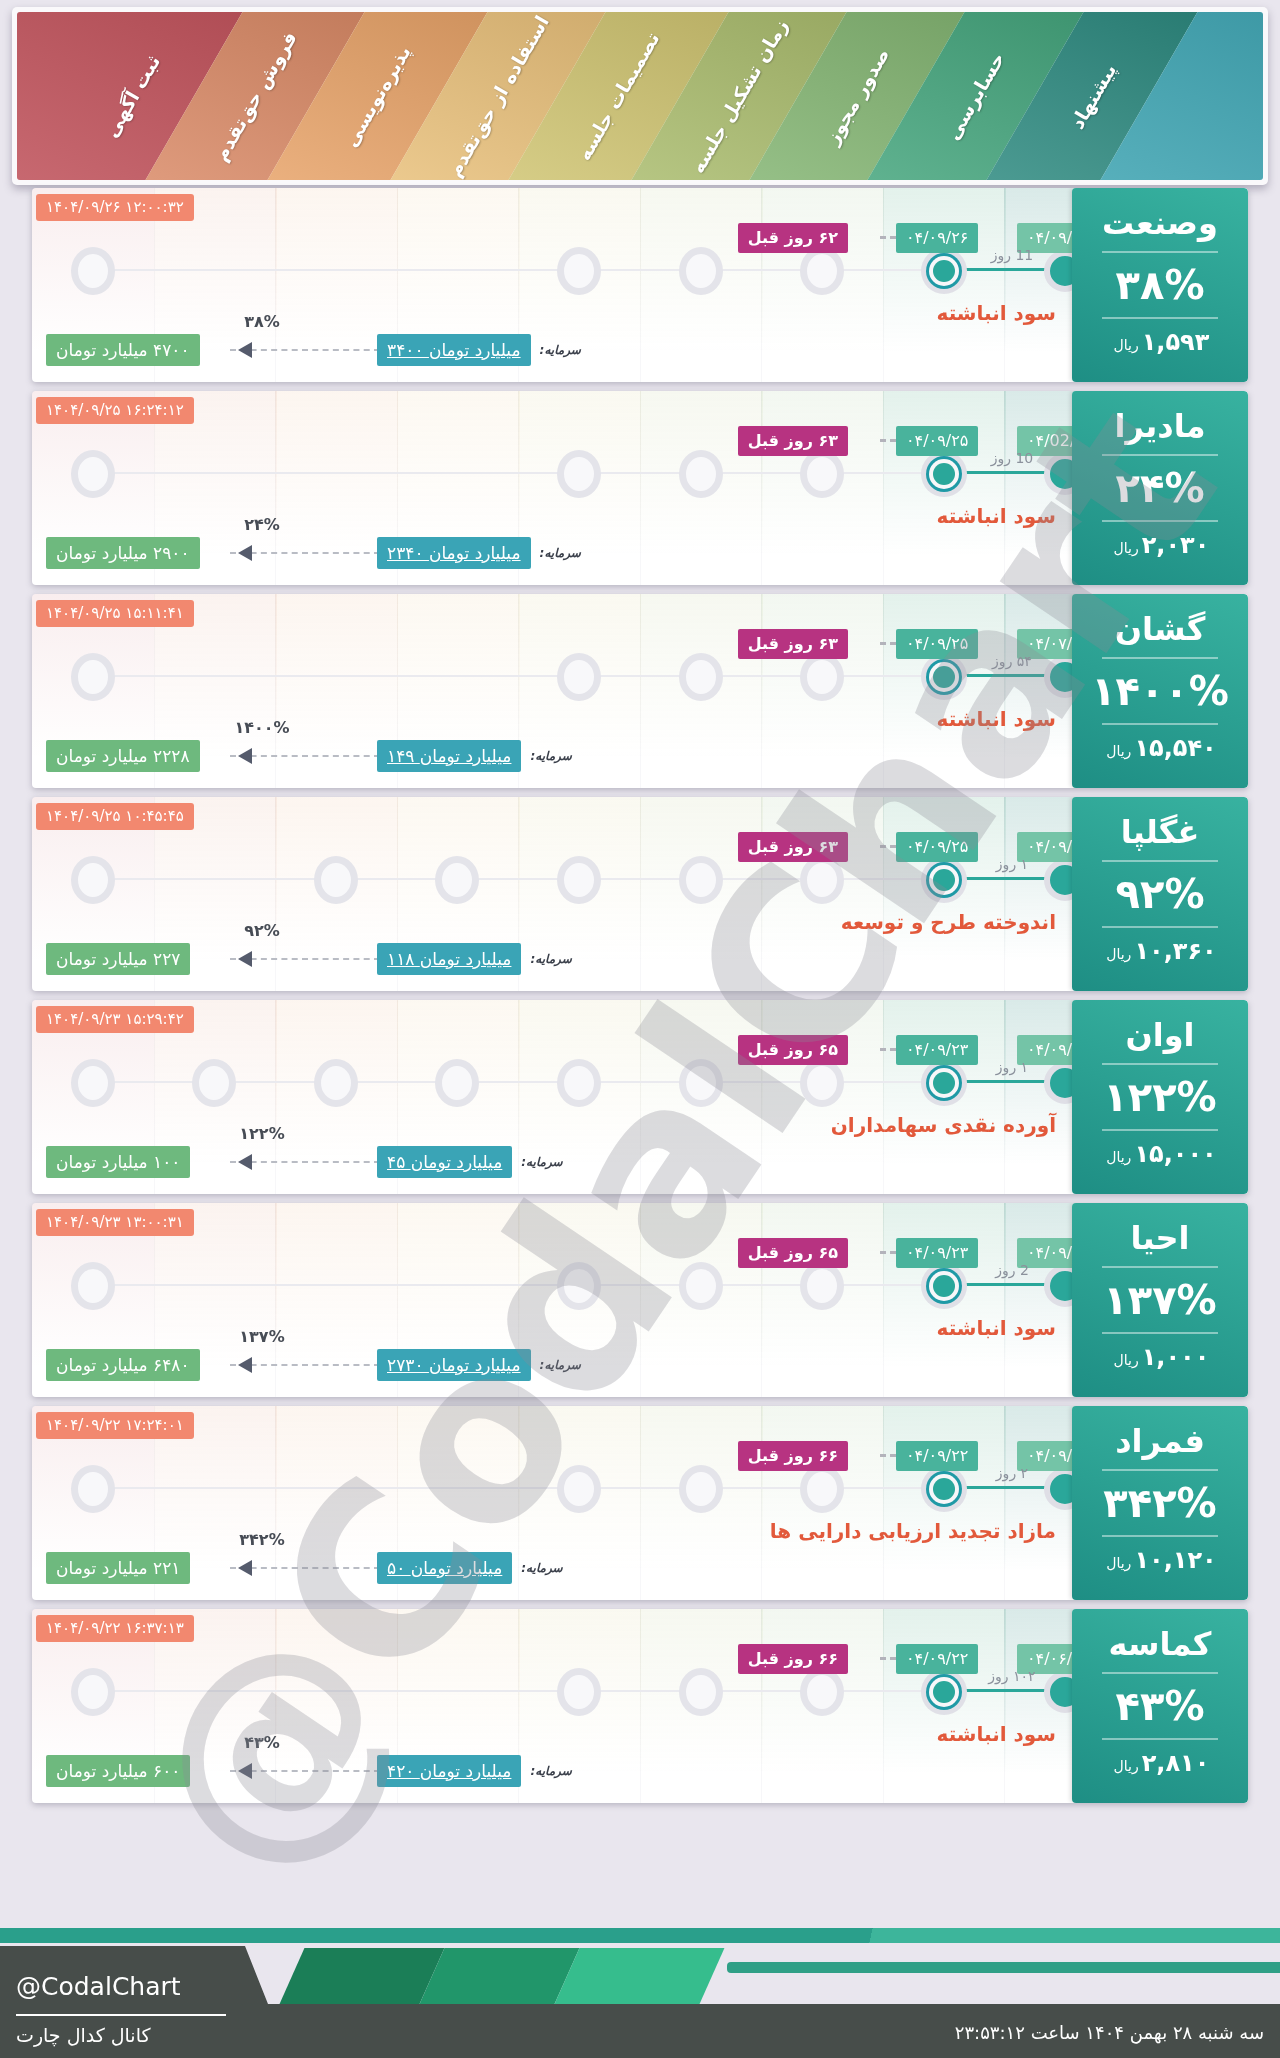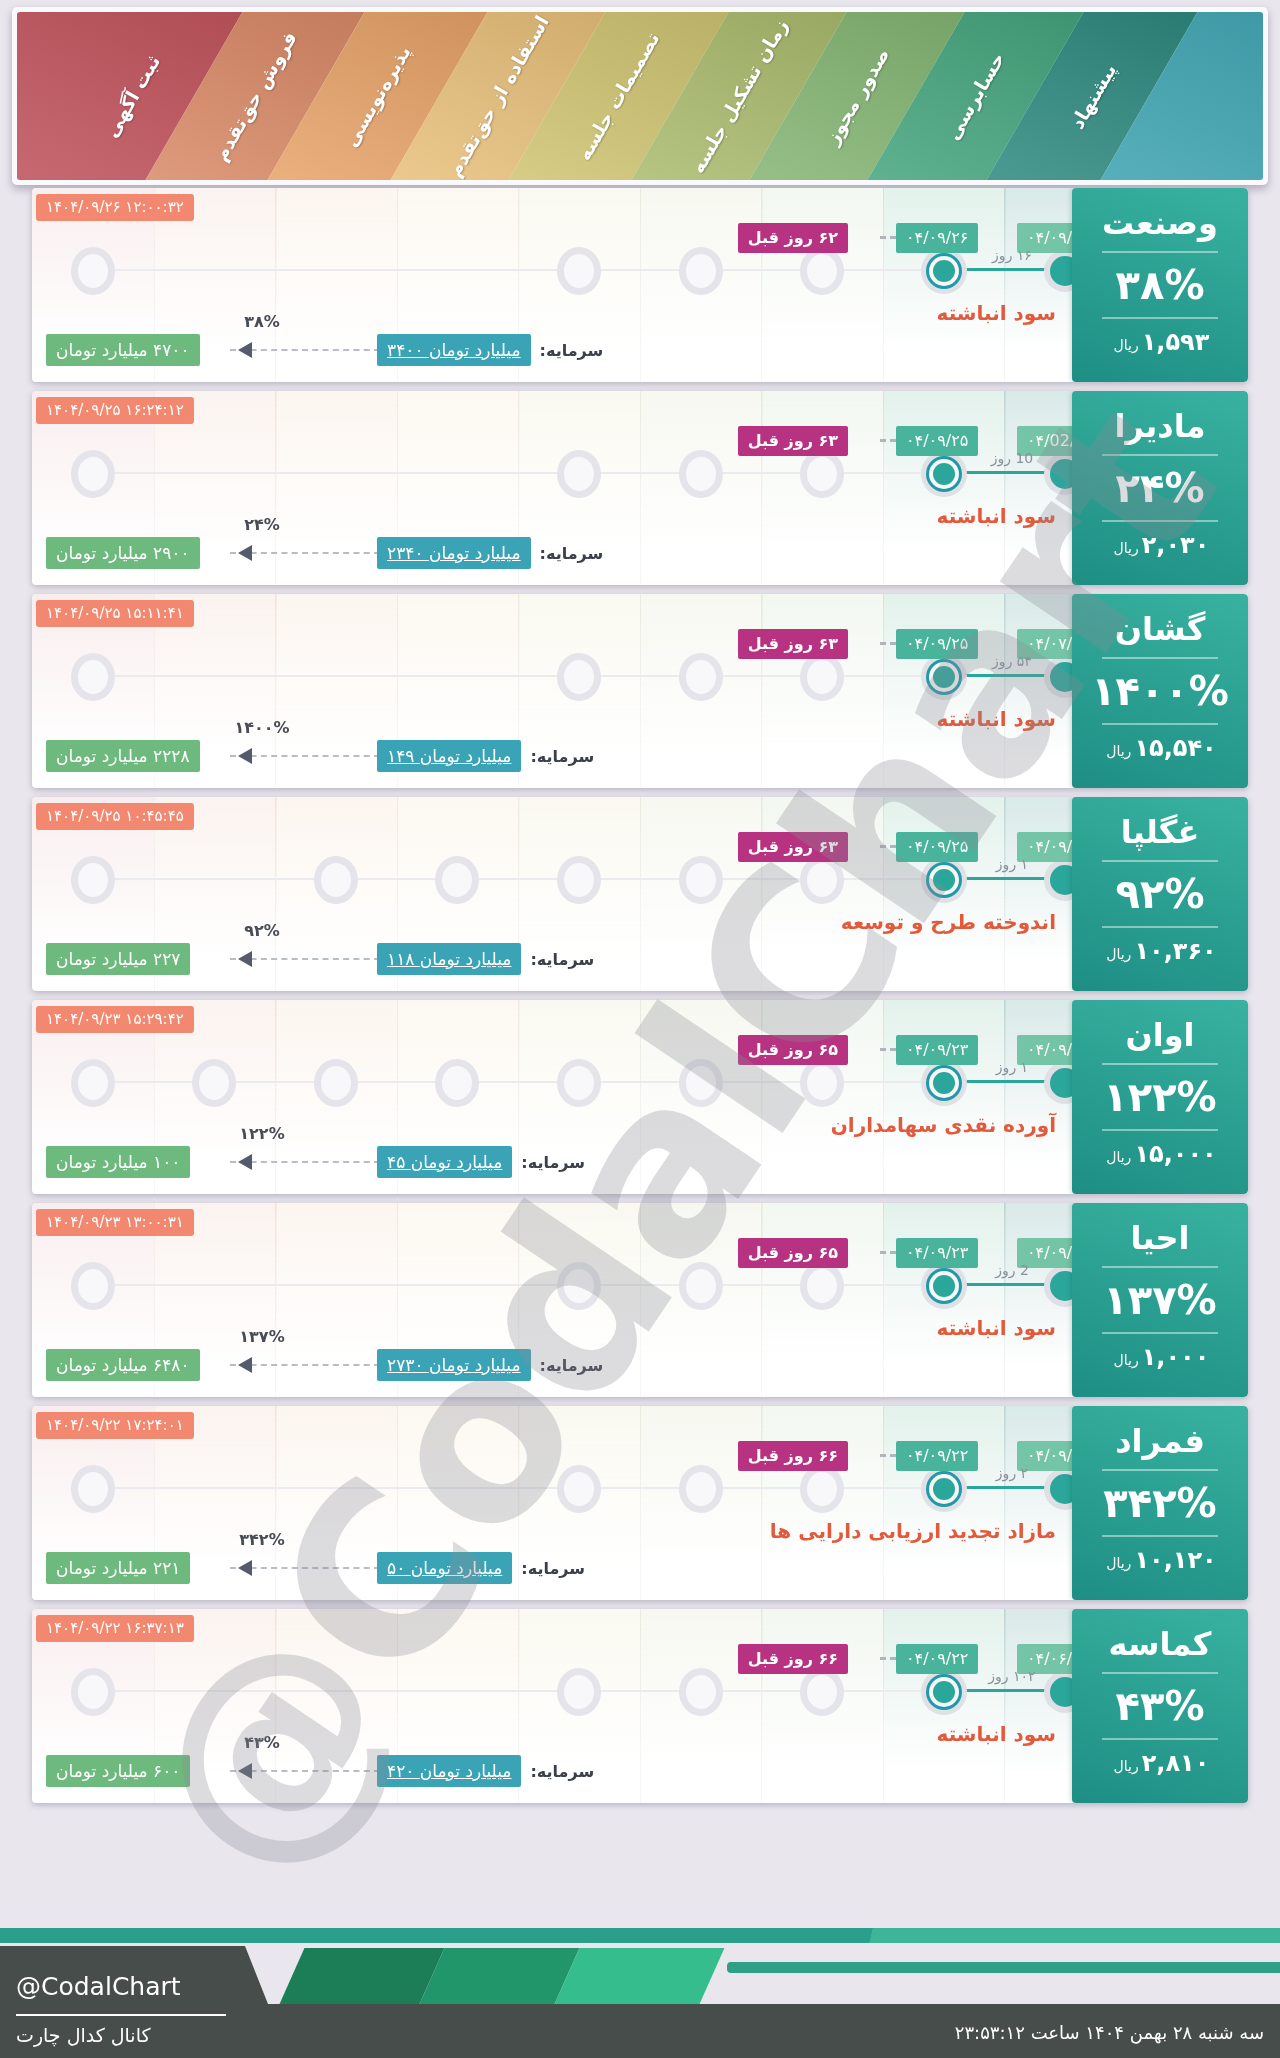--- a/index.html
+++ b/index.html
@@ -41,21 +41,21 @@
   .b-old{top:35px;left:985px;background:var(--date_old_bg);}
   .dur{position:absolute;top:59px;left:928px;width:104px;text-align:center;font-size:14px;color:#8b919c;z-index:4;}
   .method{position:absolute;top:113px;right:192px;font-size:20px;font-weight:bold;color:var(--method_text);z-index:4;}
   .cap-to{left:14px;top:146px;height:32px;line-height:32px;background:var(--capital_to_bg);font-size:17px;}
   .arrow{position:absolute;left:198px;top:152px;width:150px;height:20px;z-index:4;}
   .arrow .dashline{position:absolute;left:0;right:0;top:9px;border-top:2px dashed #b9bcc4;}
   .arrow .head{position:absolute;left:8px;top:2px;width:0;height:0;border-top:8px solid transparent;border-bottom:8px solid transparent;border-right:14px solid #555b6c;}
   .cap-pct{position:absolute;left:180px;top:124px;width:100px;text-align:center;font-size:16px;font-weight:bold;color:#474c55;z-index:4;}
   .cap-group{position:absolute;left:345px;top:146px;display:flex;direction:ltr;gap:9px;align-items:center;z-index:4;}
   .cap-from{height:32px;line-height:32px;padding:0 10px;background:var(--capital_from_bg);color:#fff;font-size:17px;border-radius:2px;white-space:nowrap;text-decoration:underline;}
-  .cap-label{font-size:16px;font-weight:bold;color:#3b404b;direction:rtl;}
+  .cap-label{font-size:12px;font-weight:bold;color:#3b404b;direction:rtl;font-style:italic;}
   .panel{position:absolute;right:0;top:0;bottom:0;width:176px;border-radius:4px;text-align:center;color:#fff;z-index:6;
          background:linear-gradient(200deg,var(--panel_grad_top),var(--panel_grad_bottom));box-shadow:-2px 0 4px rgba(0,0,0,.12);}
   .c-name{font-size:32px;font-weight:bold;margin-top:16px;}
   .divider{height:2px;width:66%;margin:9px auto;background:rgba(255,255,255,.45);}
   .c-pct{font-size:40px;font-weight:bold;}
   .c-rial{font-size:24px;font-weight:bold;margin-top:2px;}
   .c-rial .unit{font-size:14px;font-weight:normal;margin:0 3px;}
 
   
   .watermark{position:absolute;left:90px;top:1770px;font-size:235px;font-weight:bold;color:rgba(138,138,150,.30);
@@ -122,21 +122,21 @@
         </div>
     <div class="hline"></div>
     <div class="tseg"></div>
     <div class="dot-old"></div>
     <div class="dot-new"></div>
     <div class="badge ts ltr">۱۴۰۴/۰۹/۲۶ ۱۲:۰۰:۳۲</div>
     <div class="badge b-days">۶۲ روز قبل</div>
     <div class="dash-conn"></div>
     <div class="badge b-new ltr">۰۴/۰۹/۲۶</div>
     <div class="badge b-old ltr">۰۴/۰۹/۱۰</div>
-    <div class="dur">۱۶ روز</div>
+    <div class="dur">11 روز</div>
     <div class="method">سود انباشته</div>
     <div class="badge cap-to">۴۷۰۰ میلیارد تومان</div>
     <div class="arrow">
       <div class="dashline"></div>
       <div class="head"></div>
     </div>
     <div class="cap-pct ltr">۳۸%</div>
     <div class="cap-group">
       <div class="cap-from">۳۴۰۰ میلیارد تومان</div>
       <div class="cap-label">سرمایه:</div>

